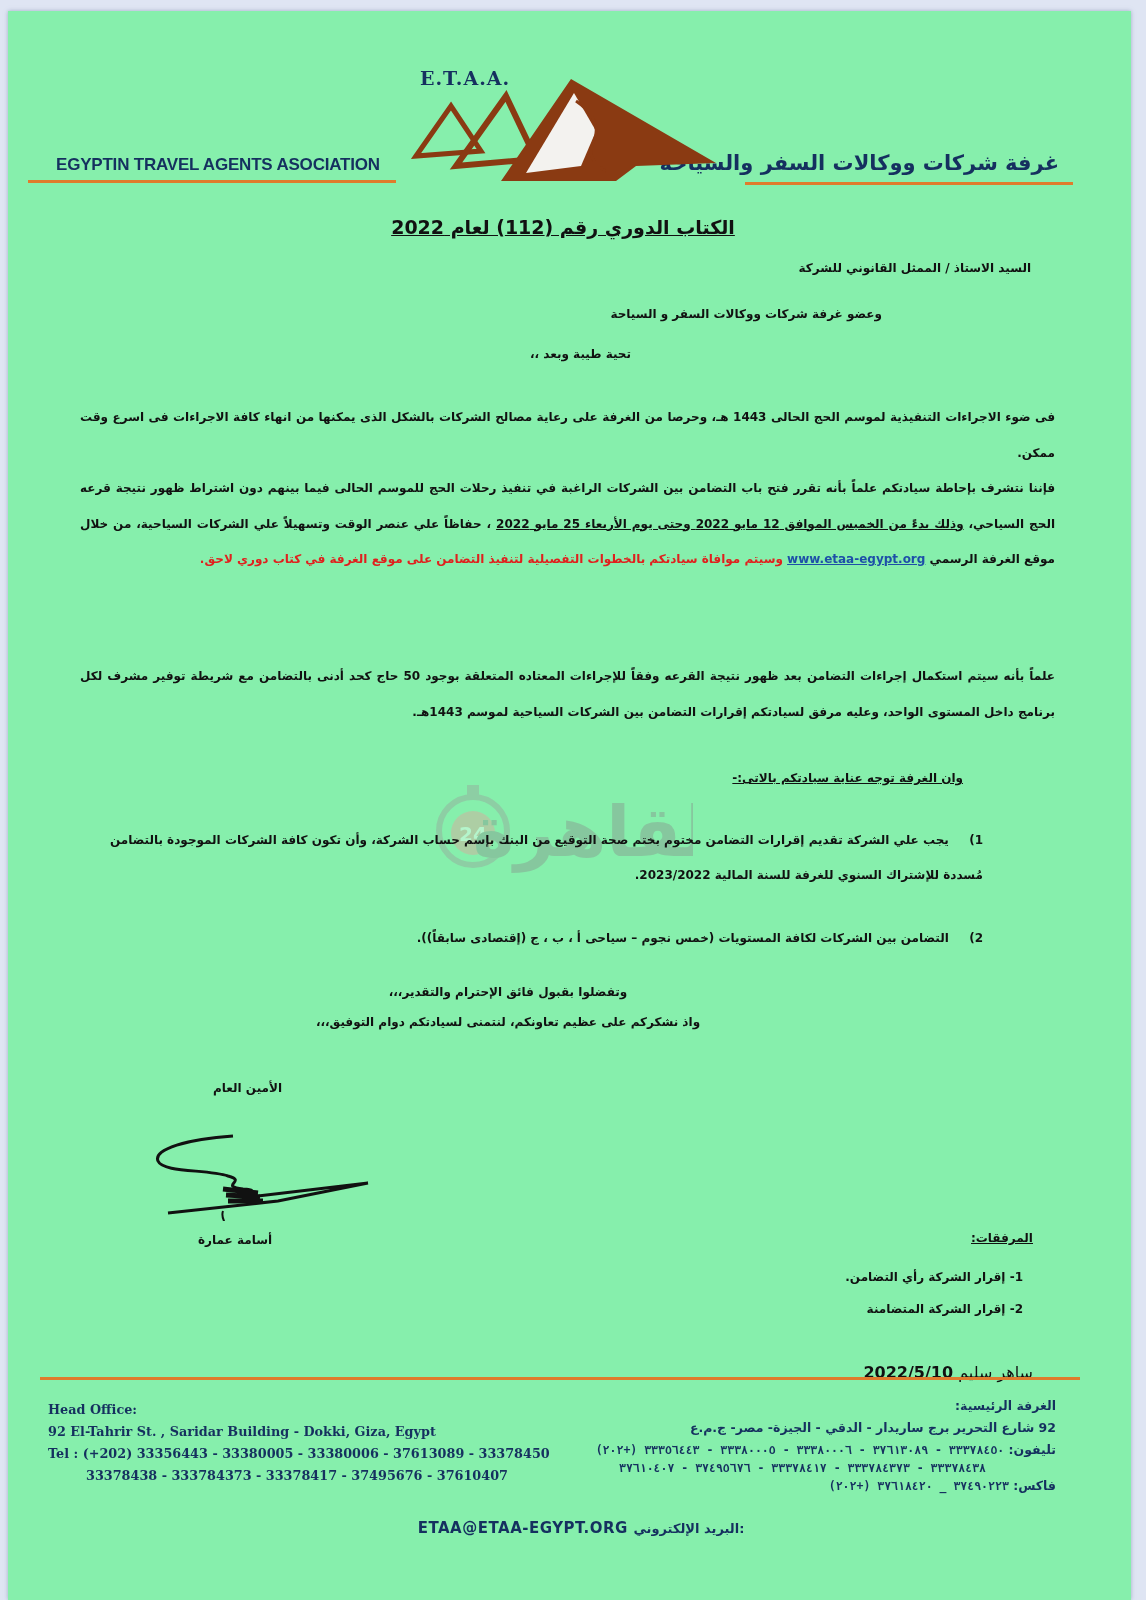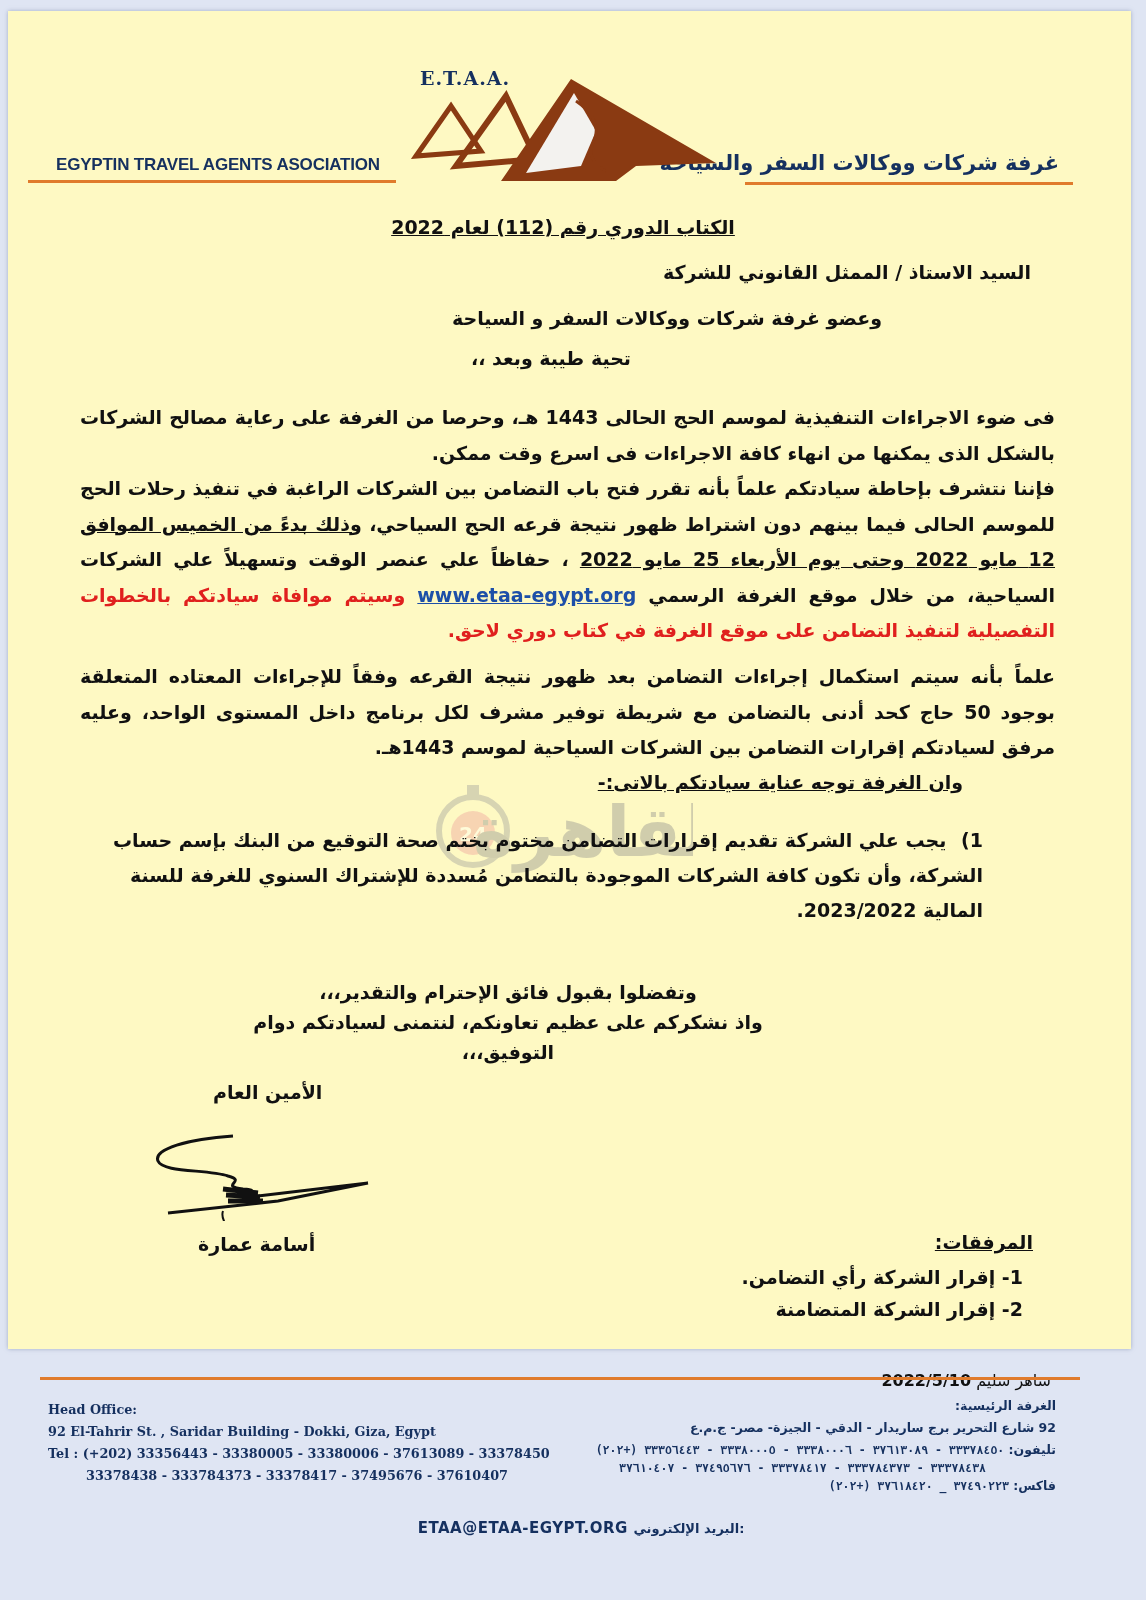--- a/index.html
+++ b/index.html
@@ -4,37 +4,37 @@
 <style>
   html, body { margin: 0; padding: 0; }
   body {
     width: 1146px; height: 1600px;
     background: #dfe5f3;
     position: relative;
     overflow: hidden;
     font-family: "DejaVu Sans", sans-serif;
   }
   .page {
-    position: absolute; left: 8px; top: 11px; width: 1123px; height: 1338px;
-    background: #fef9c3;
+    position: absolute; left: 8px; top: 11px; width: 1123px; height: 1589px;
+    background: #86efac;
     box-shadow: 0 0 4px rgba(120,135,170,0.6);
   }
   .abs { position: absolute; }
   .navy { color: #15305f; }
   .orange-line { position: absolute; height: 3px; background: #e07b2c; }
 
   
   .etaa-abbr { left: 412px; top: 56px; font-family: "DejaVu Serif", serif; font-weight: bold; font-size: 19px; letter-spacing: 1px; }
   .assoc-en { left: 48px; top: 144px; font-family: "Liberation Sans", sans-serif; font-weight: bold; font-size: 17px; letter-spacing: -0.2px; }
   .assoc-ar { right: 72px; top: 140px; font-weight: bold; font-size: 21px; direction: rtl; }
 
   .rtl { direction: rtl; text-align: right; }
   .body-text {
     font-family: "DejaVu Sans", sans-serif; font-weight: bold;
-    font-size: 19px; color: #111;
+    font-size: 12px; color: #111;
   }
   .title-line { left: 380px; top: 205px; width: 350px; text-align: center; font-size: 19px; text-decoration: underline; }
   .salute1 { right: 100px; top: 250px; }
   .salute2 { right: 249px; top: 296px; }
   .salute3 { right: 500px; top: 336px; }
 
   .para { left: 72px; width: 975px; line-height: 35.5px; text-align: justify; text-align-last: right; }
   .para1 { top: 380px; margin-top: 9px; }
   .para2 { top: 460px; }
   .para3 { top: 648px; }
@@ -47,21 +47,21 @@
   .item1 { top: 812px; line-height: 35px; }
   .item2 { top: 920px; }
   .num { display: inline-block; width: 30px; }
   .closing { left: 200px; width: 600px; text-align: center; line-height: 30px; top: 966px; }
 
   .sig-title { left: 205px; top: 1070px; }
   .sig-name { left: 190px; top: 1222px; }
   .attach-label { right: 98px; top: 1220px; text-decoration: underline; }
   .attach-list { right: 108px; top: 1250px; line-height: 32px; }
 
-  .issuer { right: 80px; top: 1352px; font-weight: normal; font-size: 16px; margin-top: 8px; }
+  .issuer { right: 98px; top: 1352px; font-weight: normal; font-size: 16px; }
   .issuer b { font-weight: bold; }
 
   .footer-en { left: 40px; top: 1388px; font-family: "DejaVu Serif", serif; font-size: 12.8px; line-height: 22px; color: #15305f; font-weight: bold; }
   .footer-en .indent { padding-left: 38px; }
   .footer-ar { right: 75px; top: 1384px; font-size: 12.5px; line-height: 22px; color: #15305f; font-weight: bold; direction: rtl; text-align: right; }
   .footer-ar .numline { font-family: "DejaVu Sans Mono", monospace; font-size: 11.5px; letter-spacing: 0.4px; }
   .email-line { left: 0; width: 1146px; top: 1507px; text-align: center; color: #15305f; font-weight: bold; }
   .email-line .label { font-size: 13px; }
   .email-line .addr { font-family: "DejaVu Sans", sans-serif; font-size: 15px; letter-spacing: 0.5px; }
 
@@ -108,20 +108,24 @@
       <text x="170" y="85" font-size="70" text-anchor="middle" fill="#888" font-family="DejaVu Sans, sans-serif" font-weight="bold">القاهرة</text>
     </svg>
   </div>
 
   <div class="abs body-text rtl intro-line" data-name="list-intro">وان الغرفة توجه عناية سيادتكم بالاتى:-</div>
 
   <div class="abs body-text rtl list item1" data-name="list-item">
     <span class="num" data-name="list-item-number">1)</span>
     <span data-name="list-item-text">يجب علي الشركة تقديم إقرارات التضامن مختوم بختم صحة التوقيع من البنك بإسم حساب الشركة، وأن تكون كافة الشركات الموجودة بالتضامن مُسددة للإشتراك السنوي للغرفة للسنة المالية 2023/2022.</span>
   </div>
+  <div class="abs body-text rtl list item2" data-name="list-item">
+    <span class="num" data-name="list-item-number">2)</span>
+    <span data-name="list-item-text">التضامن بين الشركات لكافة المستويات (خمس نجوم – سياحى أ ، ب ، ج (إقتصادى سابقاً)).</span>
+  </div>
 
   <div class="abs body-text rtl closing" data-name="closing">
     <div data-name="closing-regards">وتفضلوا بقبول فائق الإحترام والتقدير،،،</div>
     <div data-name="closing-thanks">واذ نشكركم على عظيم تعاونكم، لنتمنى لسيادتكم دوام التوفيق،،،</div>
   </div>
 
   <div class="abs body-text rtl sig-title" data-name="signatory-title">الأمين العام</div>
   <svg class="abs" style="left:140px; top:1120px;" width="230" height="90" viewBox="0 0 230 90" data-name="signature-icon">
     <path d="M85,5 C40,8 5,18 10,30 C15,42 60,38 80,45 C100,50 70,55 95,58 C120,60 80,62 110,65 L220,52 M220,52 L130,70 L20,82" fill="none" stroke="#111" stroke-width="3"></path>
     <path d="M75,58 L110,62 M78,64 L112,66 M80,70 L115,70" stroke="#111" stroke-width="5"></path>

